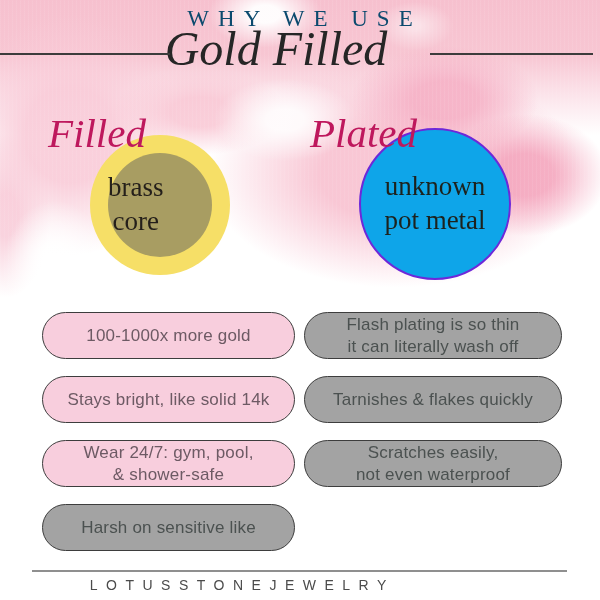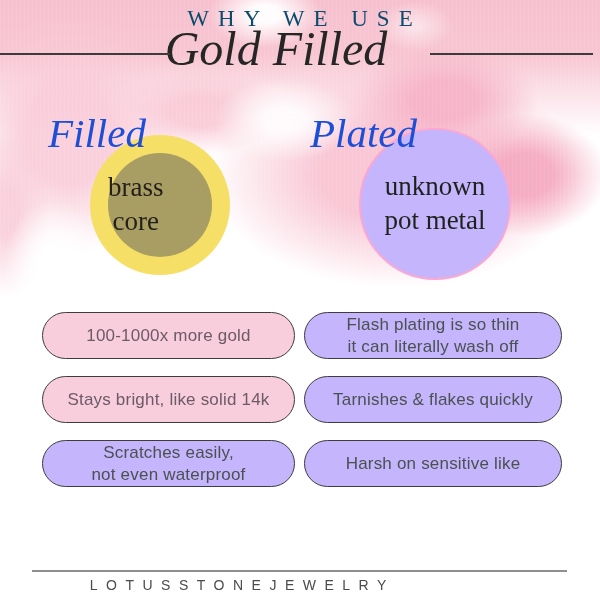--- a/index.html
+++ b/index.html
@@ -34,56 +34,56 @@
     position:absolute;top:24px;left:0;width:552px;margin:0;text-align:center;
     font-family:"Liberation Serif",serif;font-style:italic;font-weight:500;
     font-size:48px;color:#262626;line-height:1.05;
   }
   .rule{position:absolute;height:2px;background:#3c3c3c;}
   .rule-left{top:53px;left:0;width:170px;}
   .rule-right{top:53px;left:430px;width:163px;}
   
   .col-label{
     position:absolute;font-family:"Liberation Serif",serif;font-style:italic;
-    font-size:41px;color:#1d4ed8;line-height:1;z-index:3;
+    font-size:41px;color:#be185d;line-height:1;z-index:3;
   }
   .filled-label{left:48px;top:113px;}
   .plated-label{left:310px;top:113px;}
   
   .yellow-circle{
     position:absolute;left:90px;top:135px;width:140px;height:140px;border-radius:50%;
     background:#f6df67;display:flex;align-items:center;justify-content:center;z-index:2;
   }
   .olive-core{
     width:104px;height:104px;border-radius:50%;background:#a89d62;
     display:flex;align-items:center;justify-content:flex-start;
   }
   .teal-circle{
     position:absolute;left:359px;top:128px;width:152px;height:152px;border-radius:50%;
-    background:#c4b5fd;border:2px solid #f9a8d4;box-sizing:border-box;
+    background:#0ea5e9;border:2px solid #6d28d9;box-sizing:border-box;
     display:flex;align-items:center;justify-content:center;z-index:2;
   }
   .circle-text{
     font-family:"Liberation Serif",serif;font-size:27px;line-height:1.25;
     color:#241f1a;text-align:center;white-space:pre-line;
   }
   .teal-circle .circle-text{color:#1d221d;}
   
   .pills{
     position:absolute;left:42px;top:312px;width:520px;
     display:grid;grid-template-columns:253px 258px;grid-auto-rows:47px;
     column-gap:9px;row-gap:17px;z-index:3;
   }
   .pill{
     border:1.5px solid #3d3d3d;border-radius:24px;box-sizing:border-box;
     display:flex;align-items:center;justify-content:center;text-align:center;
     font-size:17px;line-height:1.25;letter-spacing:0.2px;white-space:pre-line;
   }
   .pill.pink{background:#f8cedd;color:#6d5a64;}
-  .pill.sage{background:#c4b5fd;color:#4b5150;}
+  .pill.sage{background:#a3a3a3;color:#4b5150;}
   
   .footer-rule{position:absolute;top:570px;left:32px;width:535px;height:2px;background:#8f8f8f;}
   .brand{
     position:absolute;top:577px;left:0;width:476px;text-align:center;
     font-size:14px;color:#4b4b4b;letter-spacing:8.5px;padding-left:8.5px;box-sizing:border-box;
   }
 </style>
 </head>
 <body>
 
@@ -110,20 +110,22 @@
     <span class="circle-text">unknown
 pot metal</span>
   </div>
 
   <div class="pills">
     <div class="pill pink">100-1000x more gold</div>
     <div class="pill sage">Flash plating is so thin
 it can literally wash off</div>
     <div class="pill pink">Stays bright, like solid 14k</div>
     <div class="pill sage">Tarnishes &amp; flakes quickly</div>
+    <div class="pill pink">Wear 24/7: gym, pool,
+&amp; shower-safe</div>
     <div class="pill sage">Scratches easily,
 not even waterproof</div>
     <div class="pill sage">Harsh on sensitive like</div>
   </div>
 
   <div class="footer-rule"></div>
   <div class="brand">LOTUSSTONEJEWELRY</div>
 
 </div>
 

